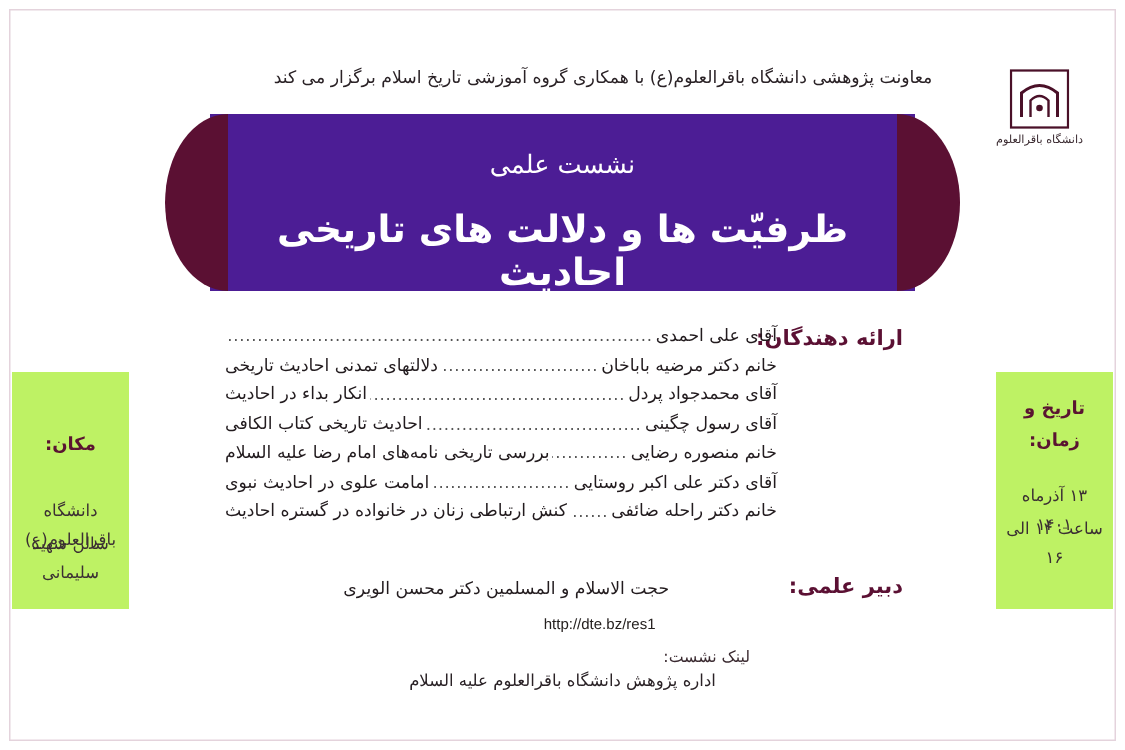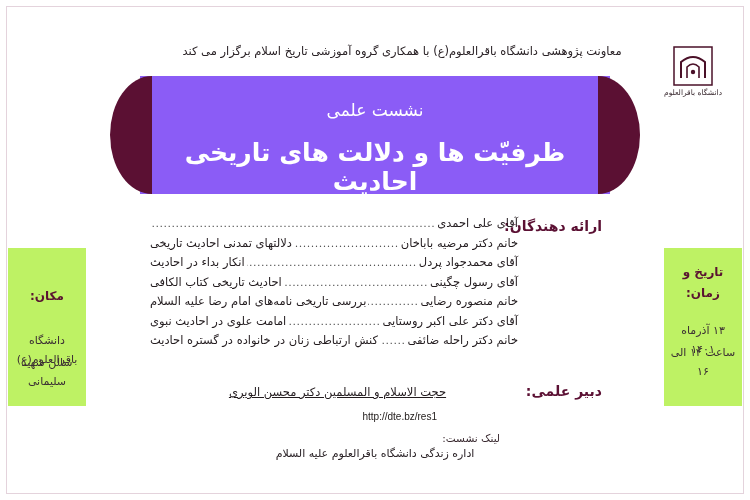--- a/index.html
+++ b/index.html
@@ -96,21 +96,21 @@
     margin-top: 2px;
     white-space: nowrap;
   }
   
   .title-band {
     position: absolute;
     top: 76px;
     left: 140px;
     right: 140px;
     height: 118px;
-    background: #8b5cf6;
+    background: #4c1d95;
     color: #ffffff;
     text-align: center;
     box-sizing: border-box;
   }
   .title-band::before,
   .title-band::after {
     content: "";
     position: absolute;
     top: 0;
     height: 118px;
@@ -190,21 +190,20 @@
   }
   .sec-value {
     position: absolute;
     top: 385px;
     right: 225px;
     left: 150px;
     text-align: center;
     font-size: 11.5px;
     color: #221b1e;
     direction: rtl;
-    text-decoration: underline;
   }
   
   .link-label {
     position: absolute;
     top: 432px;
     right: 250px;
     font-size: 10.5px;
     color: #3a2a30;
     text-align: center;
   }
@@ -315,15 +314,15 @@
         <span class="ptopic">کنش ارتباطی زنان در خانواده در گستره احادیث</span>
       </div>
     </div>
 
   <div class="sec-label">دبیر علمی:</div>
   <div class="sec-value">حجت الاسلام و المسلمین دکتر محسن الویری</div>
 
   <div class="link-label">لینک نشست:</div>
   <div class="link-url">http://dte.bz/res1</div>
 
-  <div class="footer">اداره زندگی دانشگاه باقرالعلوم علیه السلام</div>
+  <div class="footer">اداره پژوهش دانشگاه باقرالعلوم علیه السلام</div>
 
 </div>
 
 </body></html>

